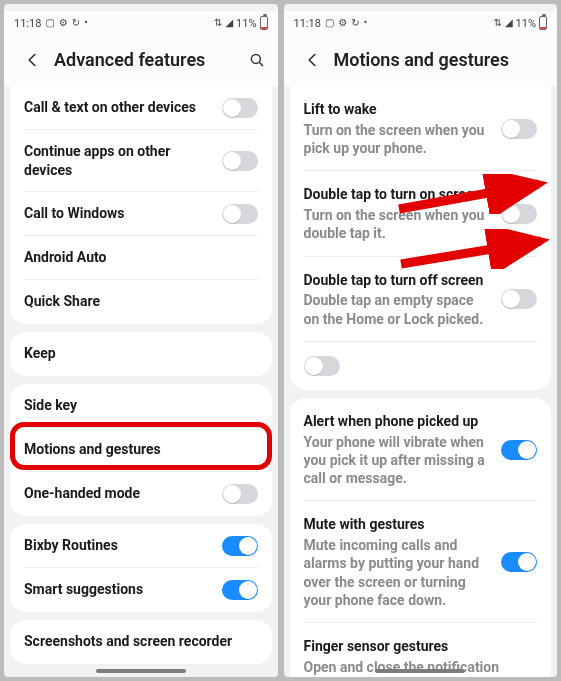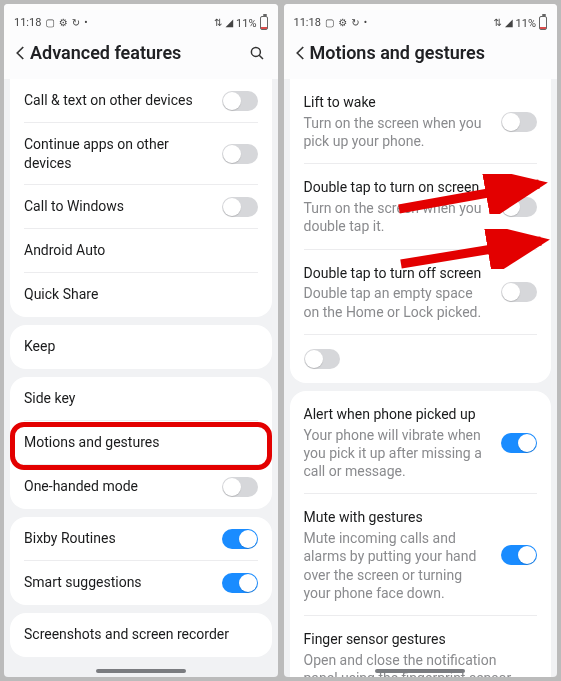--- a/index.html
+++ b/index.html
@@ -13,41 +13,41 @@
     .phone {
       flex: 1 1 50%;
       background: #f1f2f4;
       border-radius: 4px;
       display: flex; flex-direction: column;
       overflow: hidden;
       position: relative;
     }
     .statusbar {
       height: 24px;
-      display: flex; align-items: flex-start;
+      display: flex; align-items: center;
       padding: 12px 10px;
-      font-size: 11px; color: #444; background:#fcfcfd;
+      font-size: 11px; color: #444; background:#fcfcfd;margin-top:7px;
     }
     .statusbar .sb-left { display:flex; align-items:center; gap:4px; }
     .statusbar .sb-right { margin-left:auto; display:flex; align-items:center; gap:3px; }
     .sb-glyph { font-size:10px; line-height:1; }
     .battery { display:inline-flex; align-items:center; gap:2px; }
     .battery-body {
       width: 8px; height: 14px; border:1px solid #666; border-radius:2px; position:relative;
     }
     .battery-body::before {
       content:""; position:absolute; top:-3px; left:2px; width:4px; height:2px; background:#666; border-radius:1px;
     }
     .battery-fill {
       position:absolute; bottom:0; left:0; right:0; height:18%; background:#d94c4c;
     }
 
     .header {
-      display:flex; align-items:center; gap:0;
-      padding: 14px 12px 16px 8px;
+      display:flex; align-items:center; gap:12px;
+      padding: 14px 12px 16px 20px;
       background:#fcfcfd;
     }
     .header .back-icon svg { width:18px; height:18px; display:block; }
     .header h1 {
       font-size: 18px; font-weight:600; color:#202124;
     }
     .header .search-icon { margin-left:auto; }
     .header .search-icon svg { width:18px; height:18px; display:block; }
 
     .scroll { flex:1; overflow:hidden; }
@@ -61,21 +61,21 @@
 
     .row {
       display:flex; align-items:flex-start;
       padding: 14px 14px;
       min-height: 44px;
       position: relative;
     }
     .row:not(:last-child)::after {
       content:""; position:absolute; left:14px; right:14px; bottom:0; height:1px; background:#ececee;
     }
-    .row .texts { flex:1; padding-right:10px; display:flex; flex-direction:column; justify-content:flex-end; }
+    .row .texts { flex:1; padding-right:10px; display:flex; flex-direction:column; justify-content:flex-end;font-weight:bold; }
     .row .title { font-size:14px; color:#1a1b1c; line-height:1.35; }
     .row .sub   { font-size:14px; color:#8a8b8e; line-height:1.3; margin-top:2px; }
     .row.compact { padding-top:12px; padding-bottom:12px; }
 
     .toggle {
       width:36px; height:20px;
       align-self:center;
       position:relative;
       flex-shrink:0;
     }

